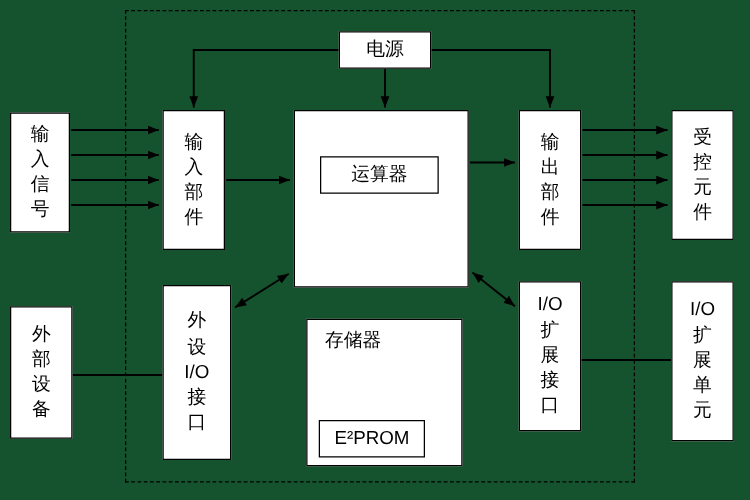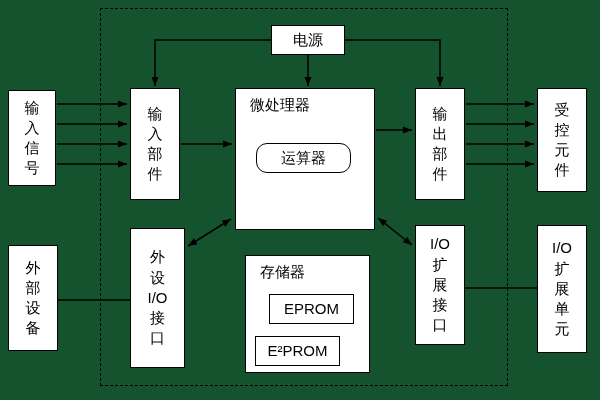--- a/index.html
+++ b/index.html
@@ -92,22 +92,21 @@
   </div>
 
   <div class="box" style="left:130px; top:88px; width:50px; height:112px;">
     <span>输
 入
 部
 件</span>
   </div>
 
   <div class="container-box" style="left:235px; top:88px; width:140px; height:142px;">
-    <span class="box-title">微处理器</span>
-    <div class="box" style="left:20px; top:54px; width:95px; height:30px;border-radius:11px;">
+    <div class="box" style="left:20px; top:36px; width:95px; height:30px;">
       <span>运算器</span>
     </div>
   </div>
 
   <div class="box" style="left:415px; top:88px; width:50px; height:112px;">
     <span>输
 出
 部
 件</span>
   </div>
@@ -122,23 +121,20 @@
   <div class="box" style="left:130px; top:228px; width:55px; height:140px;">
     <span>外
 设
 I/O
 接
 口</span>
   </div>
 
   <div class="container-box" style="left:245px; top:255px; width:125px; height:118px;">
     <span class="box-title">存储器</span>
-    <div class="box" style="left:23px; top:38px; width:85px; height:30px;">
-      <span>EPROM</span>
-    </div>
     <div class="box" style="left:9px; top:80px; width:85px; height:30px;">
       <span>E²PROM</span>
     </div>
   </div>
 
   <div class="box" style="left:415px; top:225px; width:50px; height:120px;">
     <span>I/O
 扩
 展
 接

